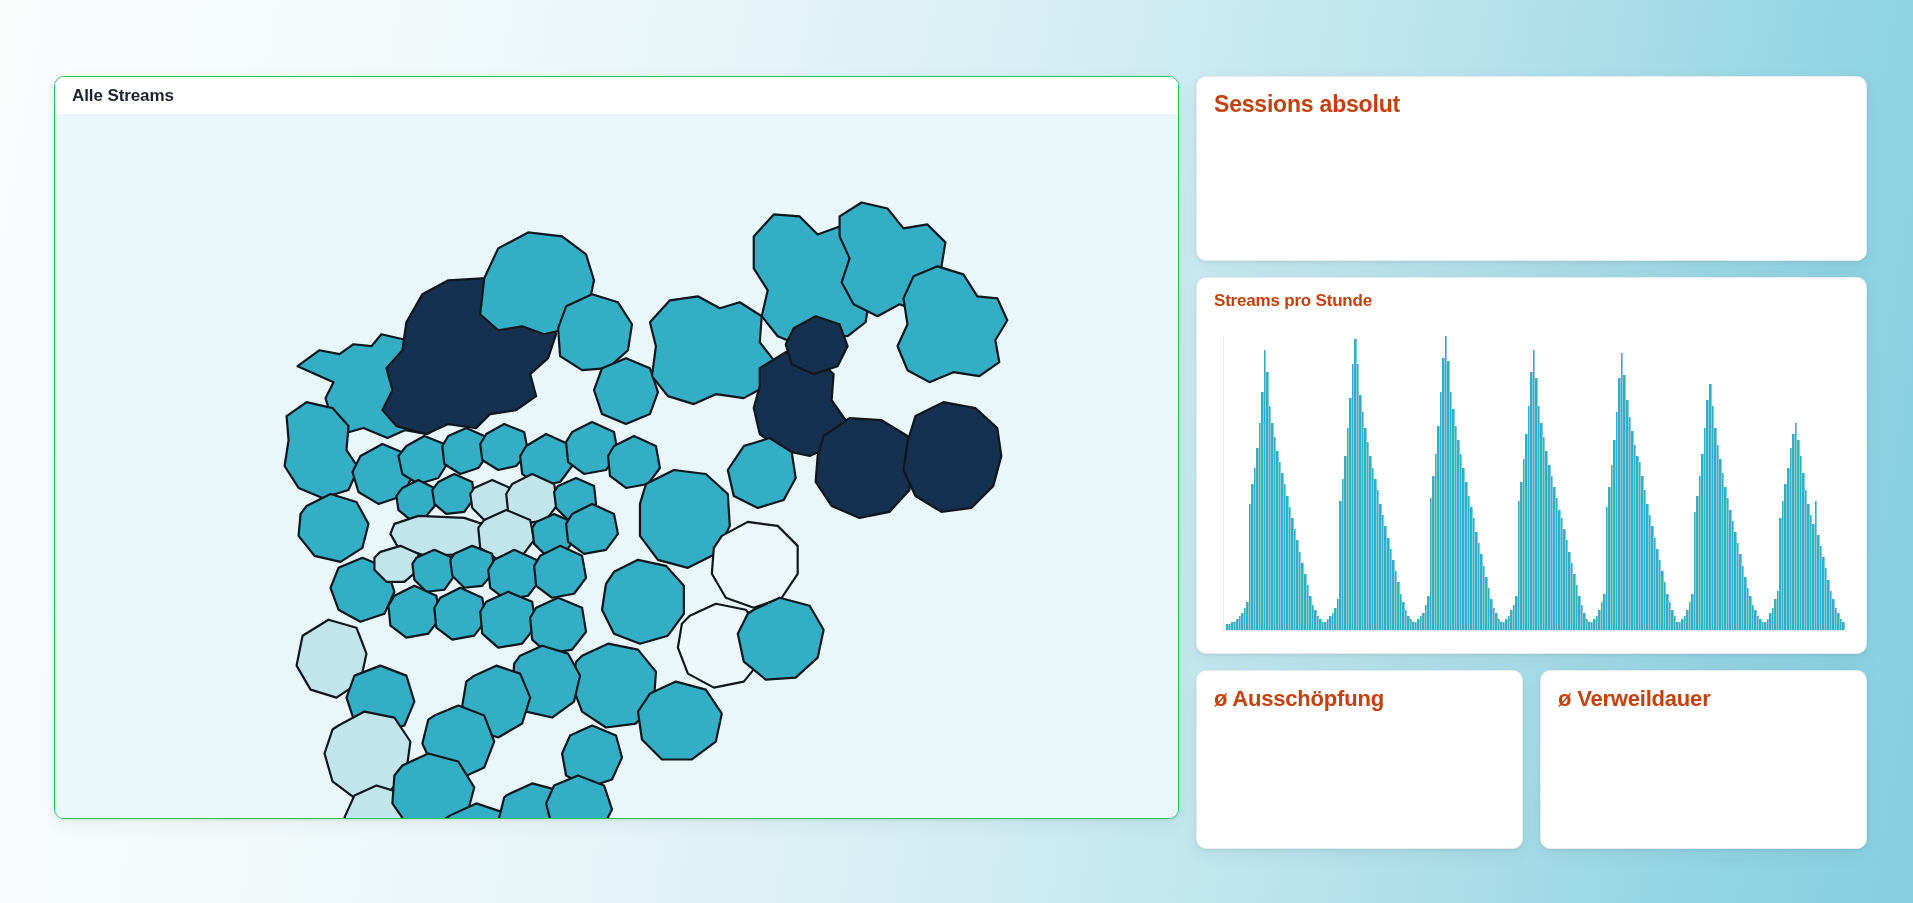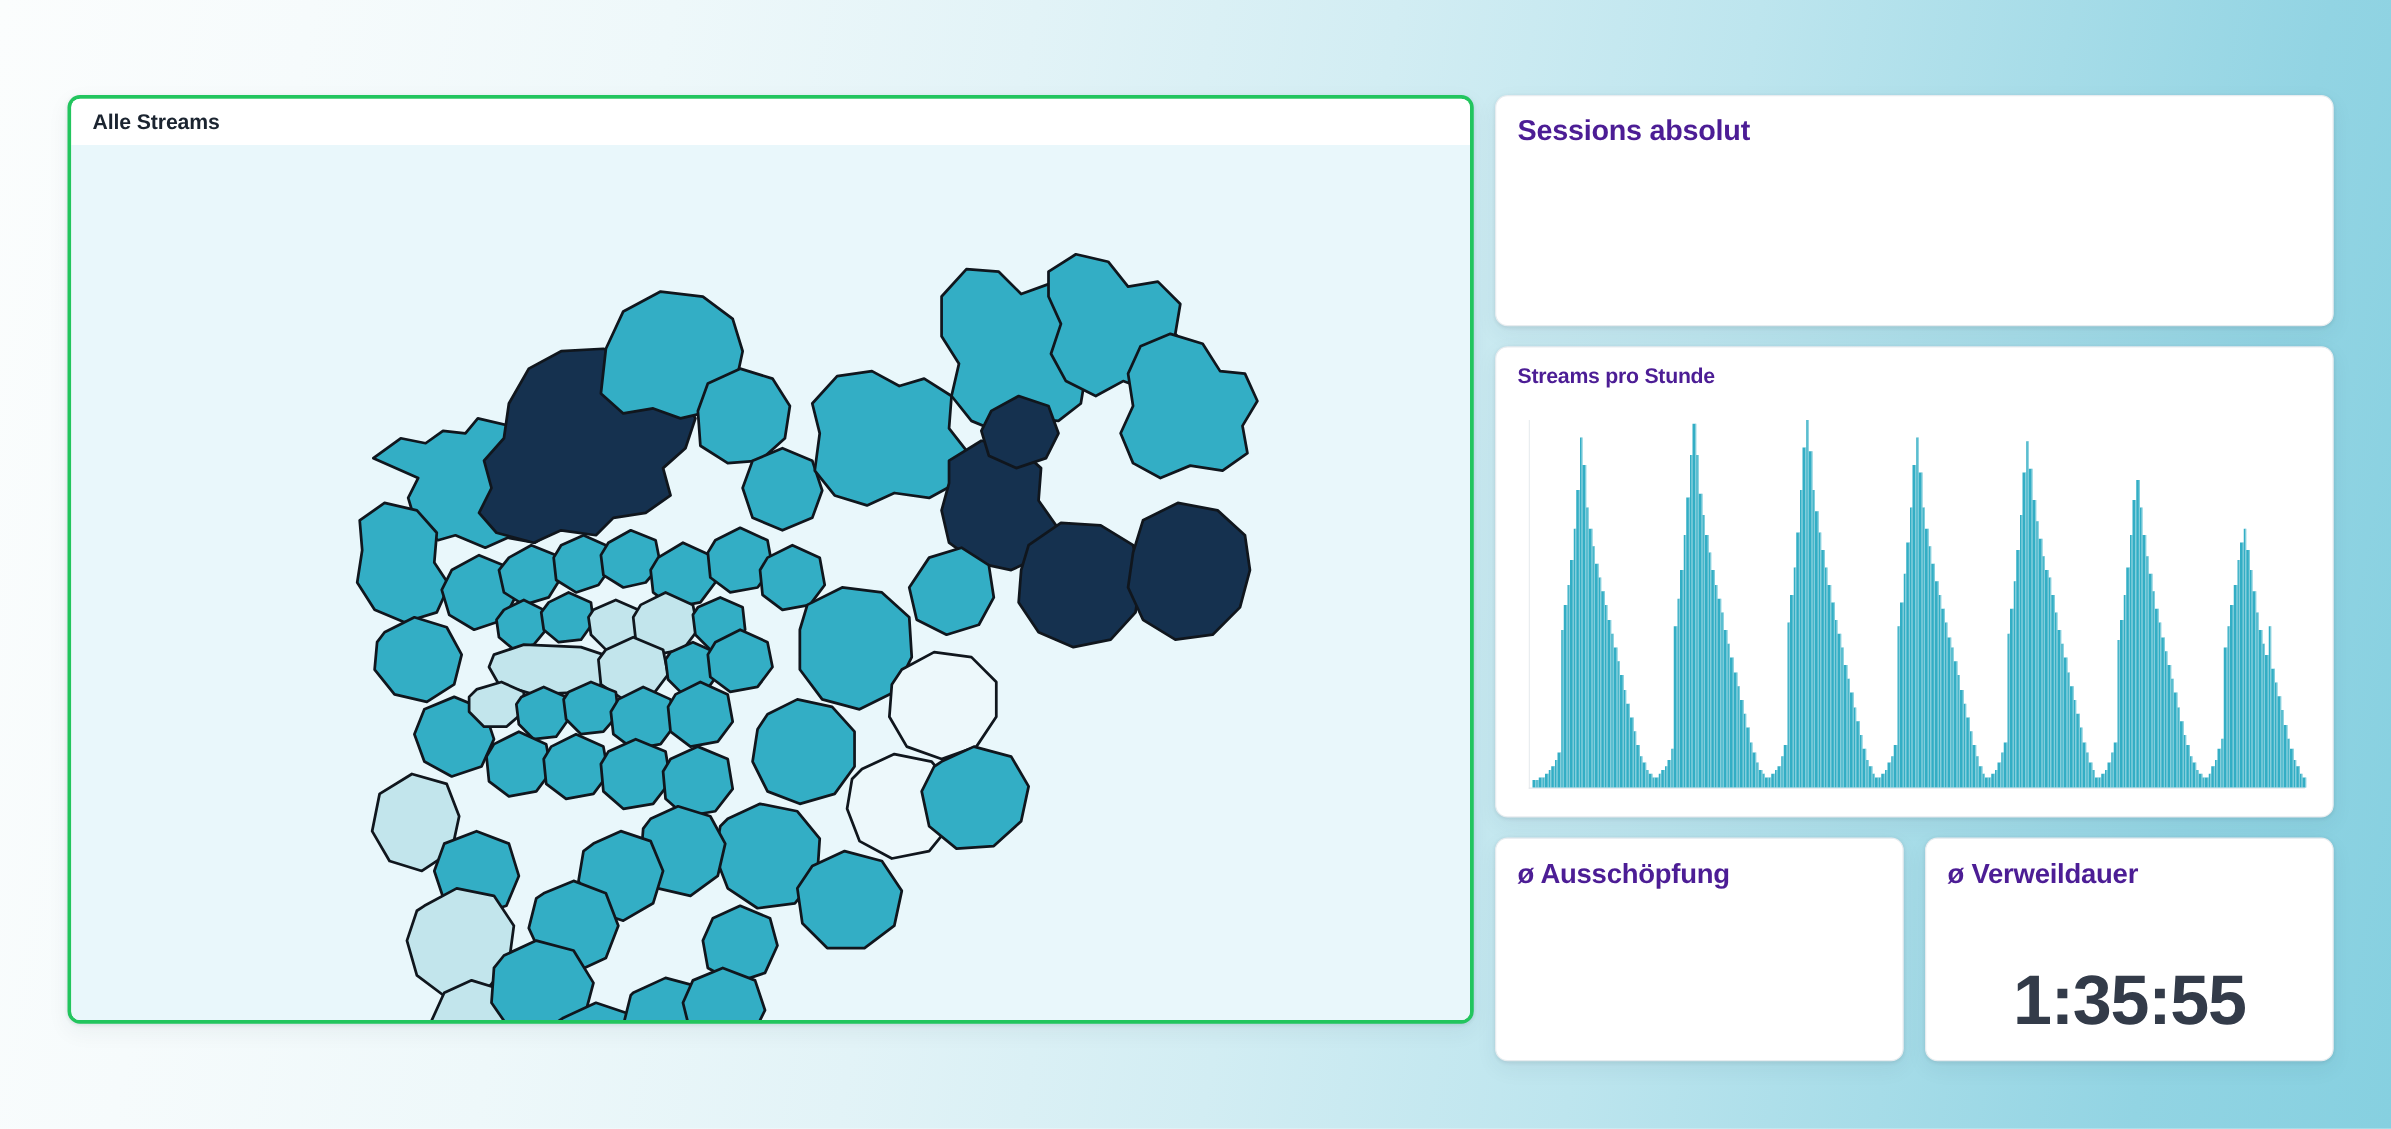--- a/index.html
+++ b/index.html
@@ -31,21 +31,21 @@
     display: flex;
     gap: 17px;
   }
 
   
   .map-panel {
     width: 1125px;
     height: 743px;
     background: #ffffff;
     border-radius: 10px;
-    border: 3px solid #22c55e;
+    border: 1px solid #22c55e;
     box-shadow: 0 1px 3px rgba(30,50,70,.10), 0 6px 18px rgba(30,50,70,.06);
     overflow: hidden;
     display: flex;
     flex-direction: column;
   }
   .map-header {
     height: 37px;
     flex: 0 0 37px;
     background: #ffffff;
     display: flex;
@@ -79,21 +79,21 @@
     border: 1px solid #e7ecef;
     box-shadow: 0 1px 3px rgba(30,50,70,.10), 0 6px 18px rgba(30,50,70,.06);
     position: relative;
     overflow: hidden;
   }
   .card-title {
     position: absolute;
     left: 17px;
     top: 13px;
     font-weight: bold;
-    color: #4c1d95;
+    color: #c2410c;
     letter-spacing: -0.2px;
   }
 
   
   .kpi-big { height: 185px; flex: 0 0 185px; }
   .kpi-big .card-title { font-size: 23px; top: 14px; left: 17px; }
   .kpi-big-value {
     position: absolute;
     right: 24px;
     bottom: 14px;
@@ -518,18 +518,17 @@
           </div>
       </div>
     </div>
 
     <div class="kpi-row">
       <div class="card kpi-small">
         <div class="card-title">ø Ausschöpfung</div>
       </div>
       <div class="card kpi-small">
         <div class="card-title">ø Verweildauer</div>
-        <div class="kpi-small-value">1:35:55</div>
       </div>
     </div>
 
   </div>
 </div>
 
 </body></html>

